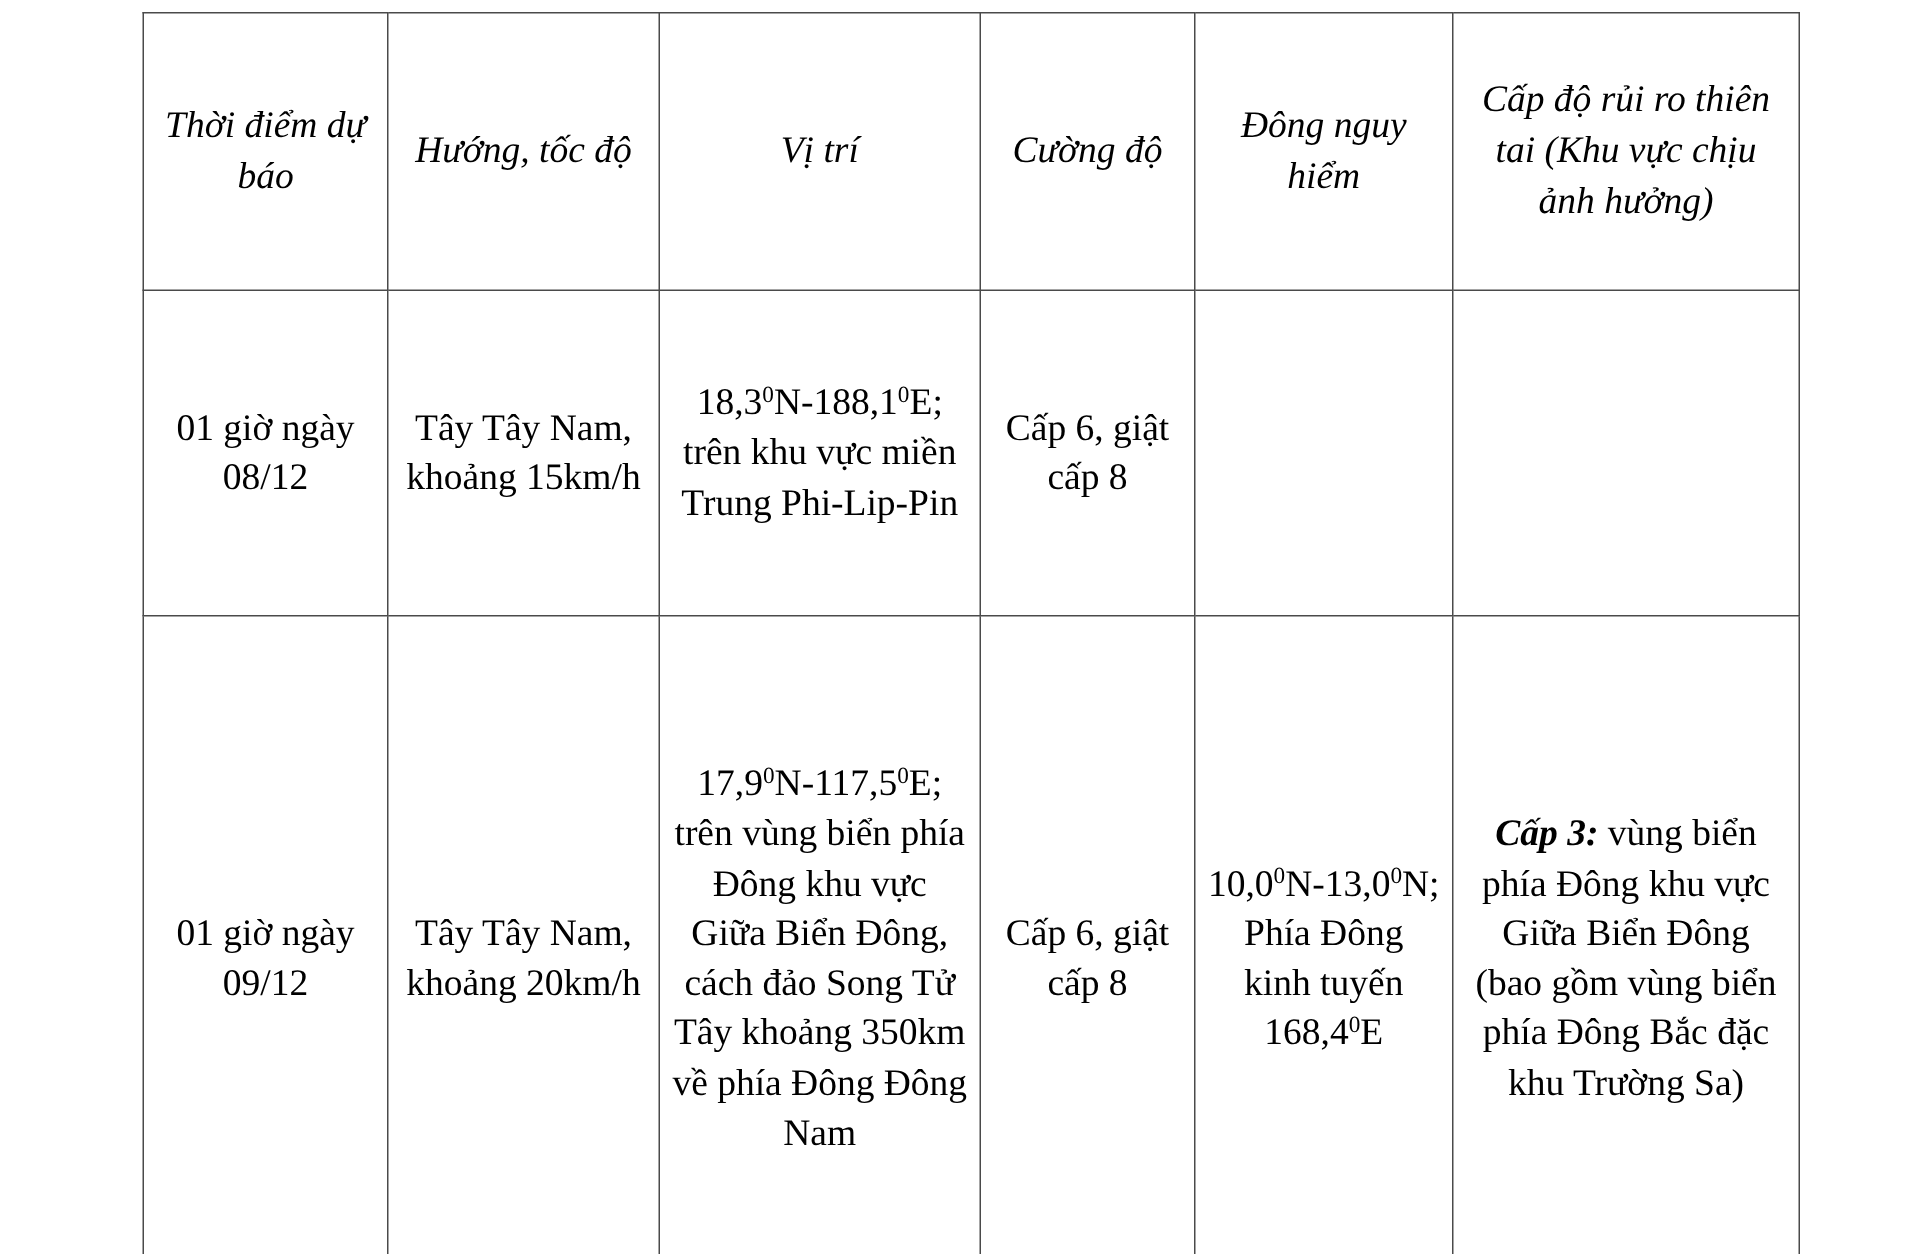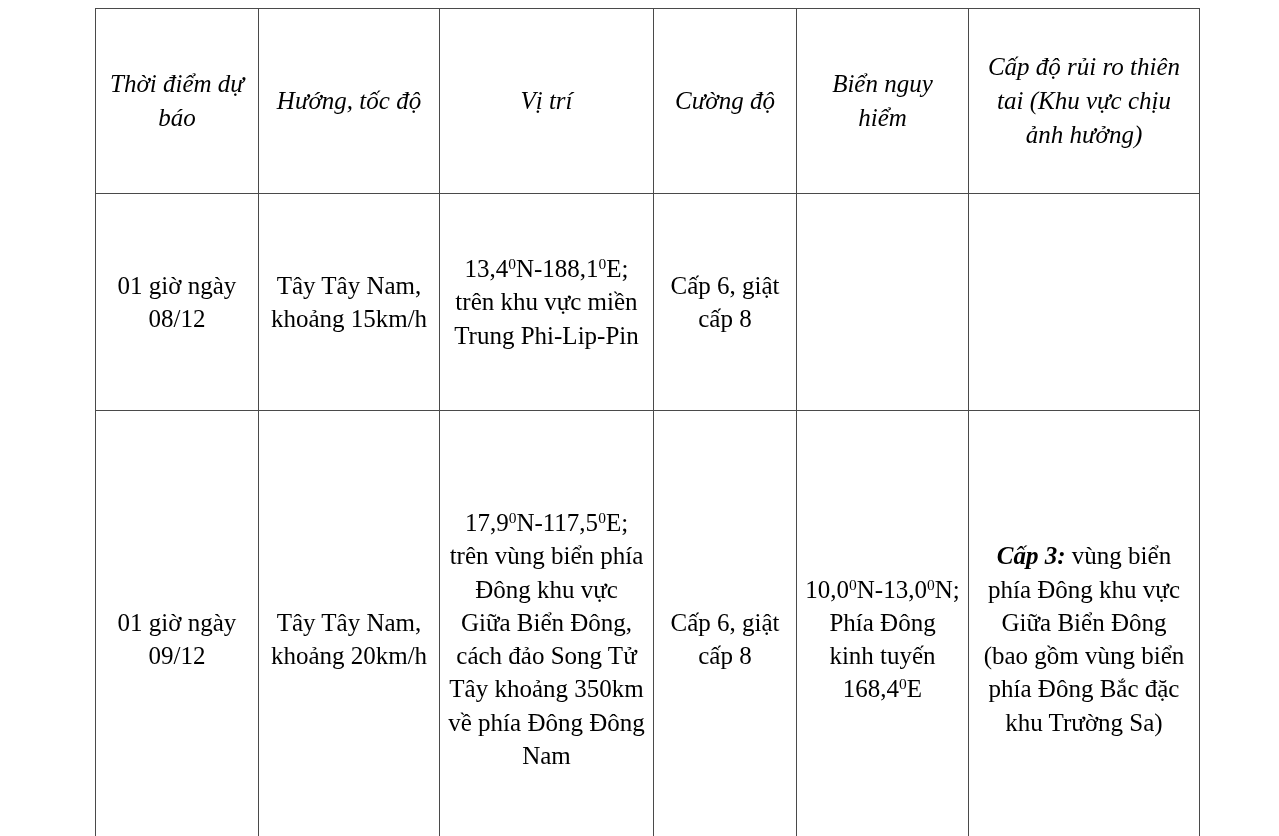--- a/index.html
+++ b/index.html
@@ -99,32 +99,32 @@
       <col class="col-danger">
       <col class="col-risk">
     </colgroup>
 
     <thead>
       <tr>
         <th>Thời điểm dự báo</th>
         <th>Hướng, tốc độ</th>
         <th>Vị trí</th>
         <th>Cường độ</th>
-        <th>Biển nguy hiểm</th>
+        <th>Đông nguy hiểm</th>
         <th>Cấp độ rủi ro thiên tai (Khu vực chịu ảnh hưởng)</th>
       </tr>
     </thead>
 
     <tbody>
 
       <tr class="row-1">
         <td>01 giờ ngày 08/12</td>
         <td>Tây Tây Nam, khoảng 15km/h</td>
         <td>
-          <span class="cell-text"><span>13,4</span><sup>0</sup><span>N-</span><span>188,1</span><sup>0</sup><span>E; trên khu vực miền Trung Phi-Lip-Pin</span></span>
+          <span class="cell-text"><span>18,3</span><sup>0</sup><span>N-</span><span>188,1</span><sup>0</sup><span>E; trên khu vực miền Trung Phi-Lip-Pin</span></span>
         </td>
         <td>Cấp 6, giật cấp 8</td>
         <td class="empty-cell"></td>
         <td class="empty-cell"></td>
       </tr>
 
       <tr class="row-2">
         <td>01 giờ ngày 09/12</td>
         <td>Tây Tây Nam, khoảng 20km/h</td>
         <td>

